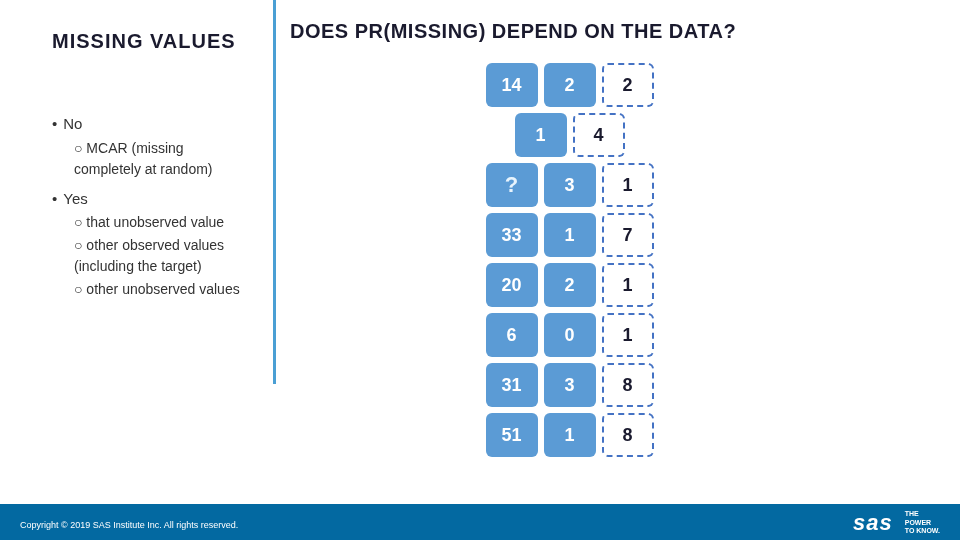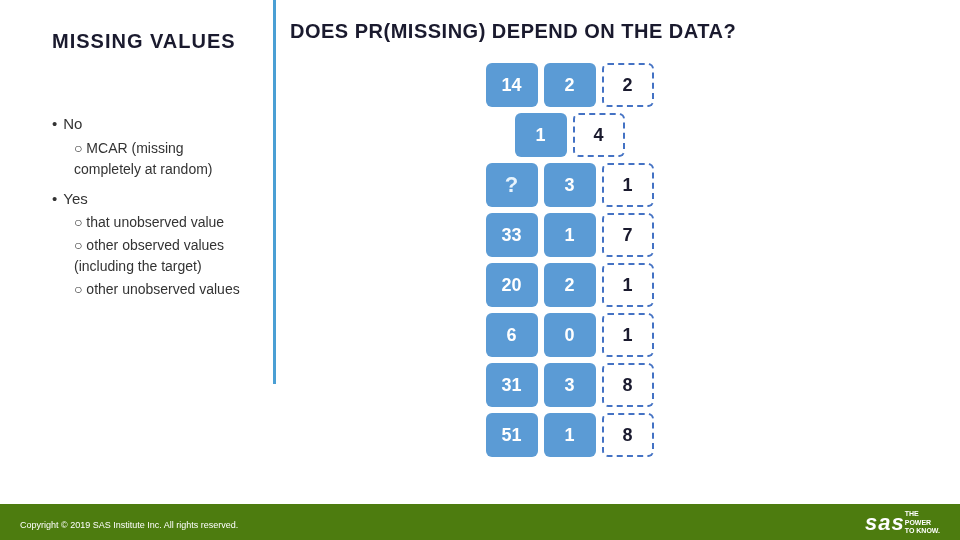--- a/index.html
+++ b/index.html
@@ -12,39 +12,39 @@
       overflow: hidden;
       position: relative;
     }
 
     .bottom-bar {
       position: absolute;
       bottom: 0;
       left: 0;
       width: 100%;
       height: 36px;
-      background: #4d7c0f;
+      background: #0369a1;
     }
 
     .copyright {
       position: absolute;
       bottom: 10px;
       left: 20px;
       font-size: 9px;
       color: #ffffff;
     }
 
     
     .sas-logo {
       position: absolute;
       bottom: 4px;
       right: 20px;
       display: flex;
       align-items: center;
-      gap: 0;
+      gap: 12px;
     }
 
     .sas-logo-text {
       font-size: 22px;
       font-weight: bold;
       color: #ffffff;
       font-style: italic;
       letter-spacing: 1px;
     }
 

